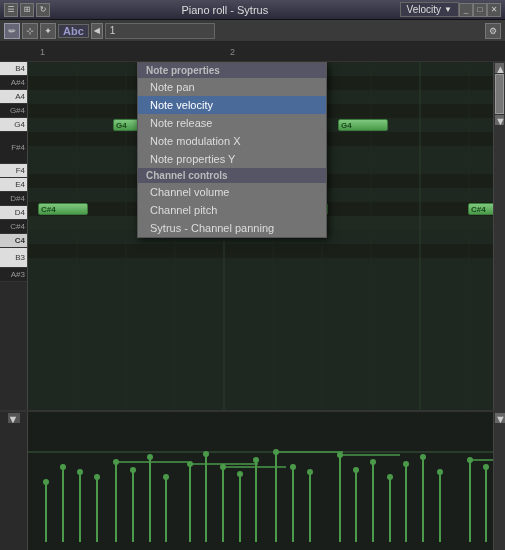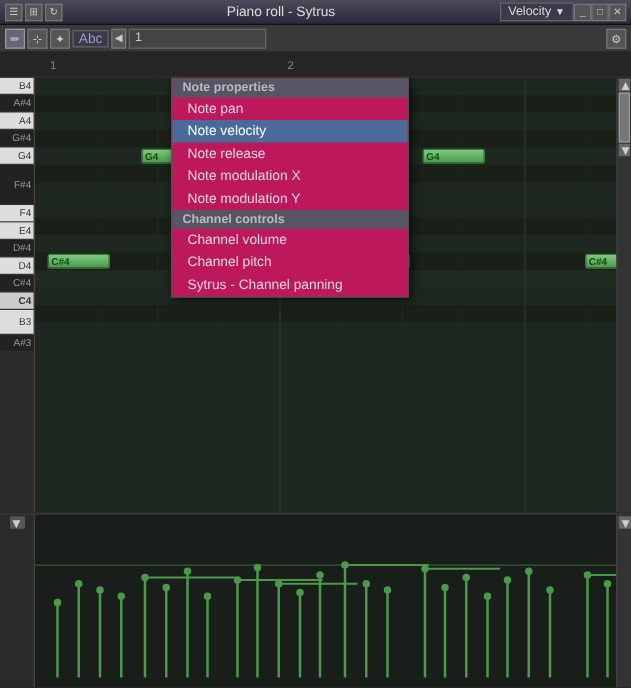--- a/index.html
+++ b/index.html
@@ -57,21 +57,21 @@
       color: #ccc;
       font-size: 10px;
       padding: 0 4px;
     }
     .abc-label {
       background: #3a3a4a;
       border: 1px solid #666;
       color: #99c;
       font-size: 11px;
       padding: 0 4px;
-      font-weight: normal;
+      font-weight: bold;
     }
     .scroll-arrow { width: 12px; height: 16px; background: #555; border: 1px solid #777; display: flex; align-items: center; justify-content: center; font-size: 8px; cursor: pointer; }
 
     
     .piano-keys {
       width: 28px;
       background: #2a2a2a;
       flex-shrink: 0;
       display: flex;
       flex-direction: column;
@@ -114,21 +114,21 @@
       overflow: hidden;
       white-space: nowrap;
     }
 
     
     .dropdown-menu {
       position: absolute;
       top: 0;
       left: 200px;
       width: 190px;
-      background: #be185d;
+      background: #737373;
       border: 1px solid #555;
       z-index: 100;
       box-shadow: 2px 2px 8px rgba(0,0,0,0.7);
     }
     .dropdown-section-header {
       background: #555566;
       color: #bbb;
       font-size: 10px;
       padding: 2px 8px;
       font-weight: bold;
@@ -314,21 +314,21 @@
           <span>C#4</span>
         </div>
     </div>
 
     <div class="dropdown-menu" style="top:0; left:137px;">
       <div class="dropdown-section-header">Note properties</div>
       <div class="dropdown-item">Note pan</div>
       <div class="dropdown-item selected">Note velocity</div>
       <div class="dropdown-item">Note release</div>
       <div class="dropdown-item">Note modulation X</div>
-      <div class="dropdown-item">Note modulation Y</div>
+      <div class="dropdown-item">Note properties Y</div>
       <div class="dropdown-section-header">Channel controls</div>
       <div class="dropdown-item">Channel volume</div>
       <div class="dropdown-item">Channel pitch</div>
       <div class="dropdown-item">Sytrus - Channel panning</div>
     </div>
 
     <div class="scrollbar-v">
       <div style="height:10px;background:#666;margin:1px;">▲</div>
       <div style="height:40px;background:#777;margin:1px;border:1px solid #999;"></div>
       <div style="height:10px;background:#666;margin:1px;">▼</div>

